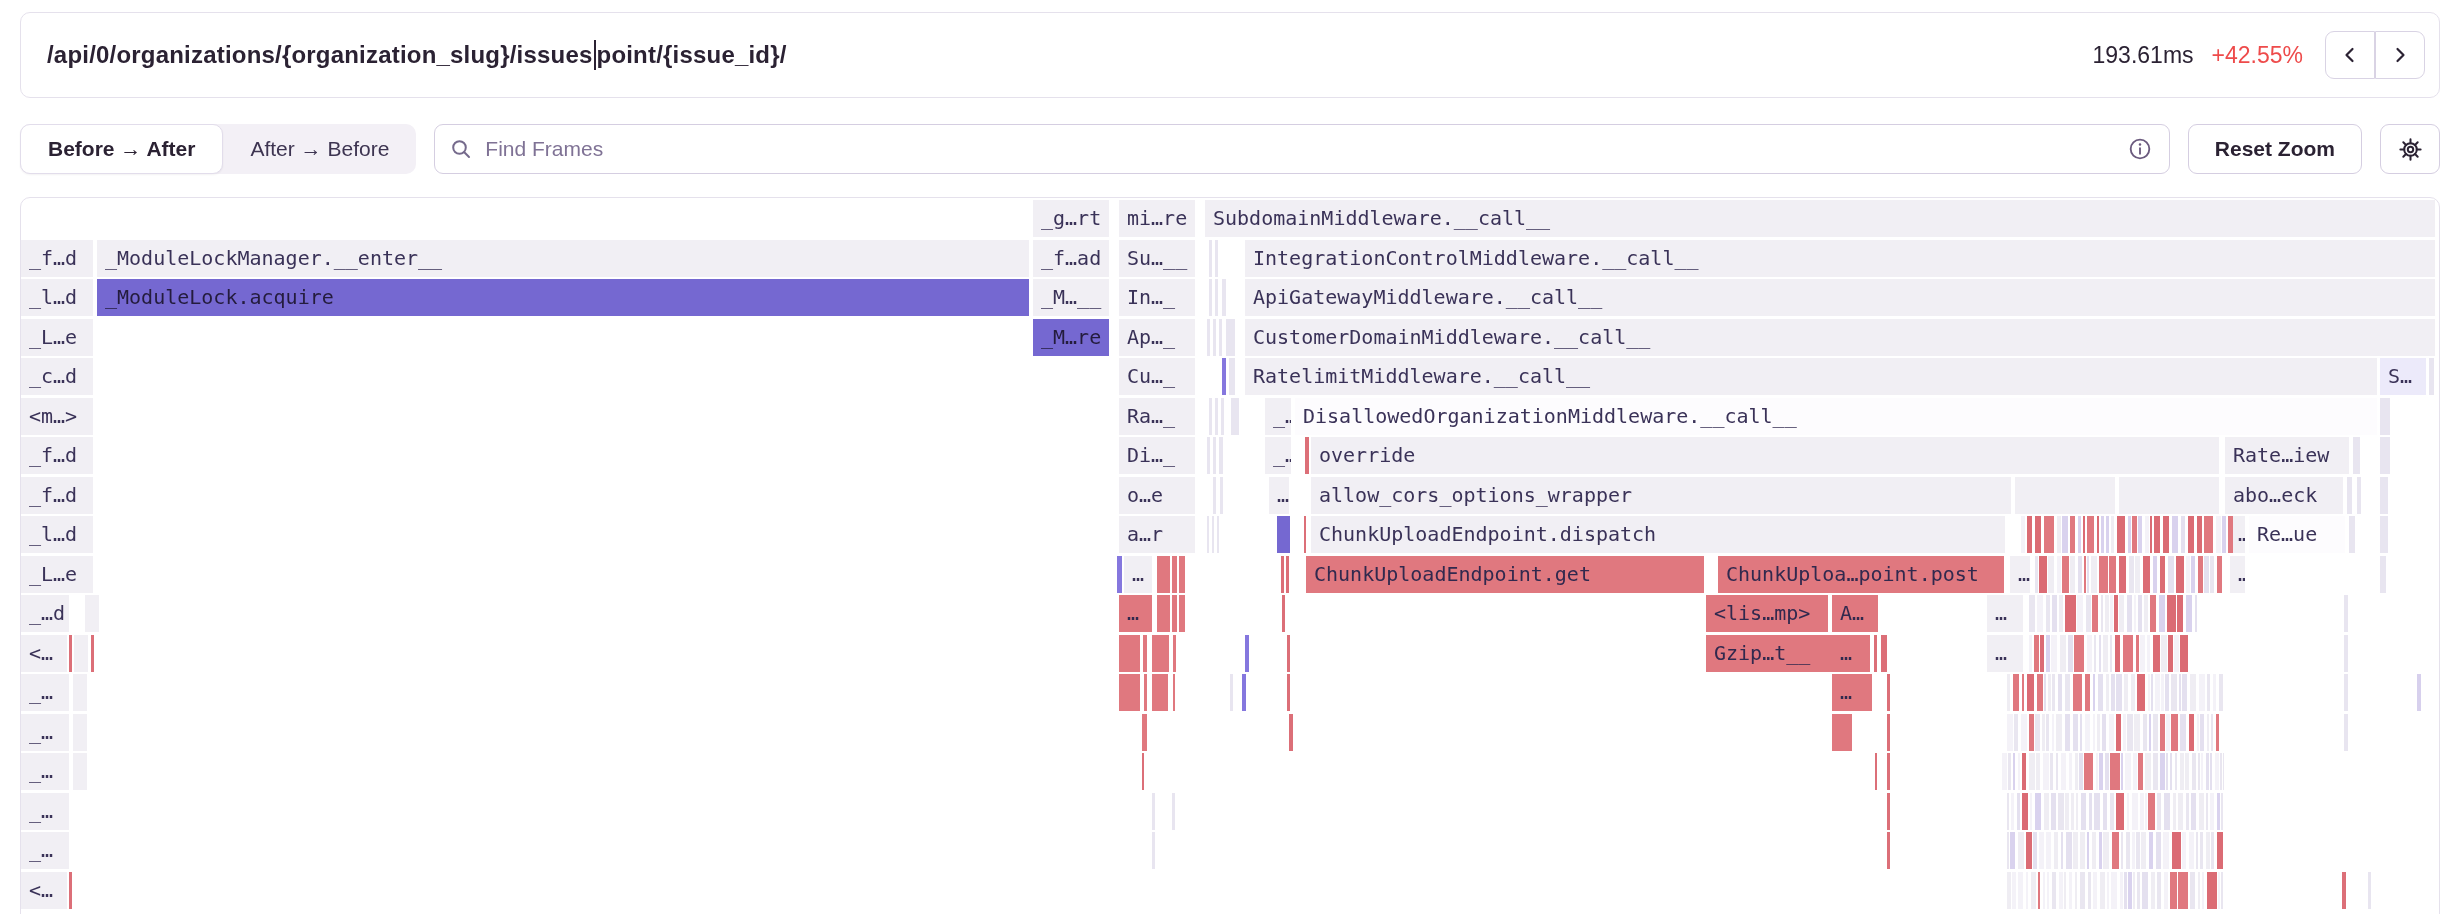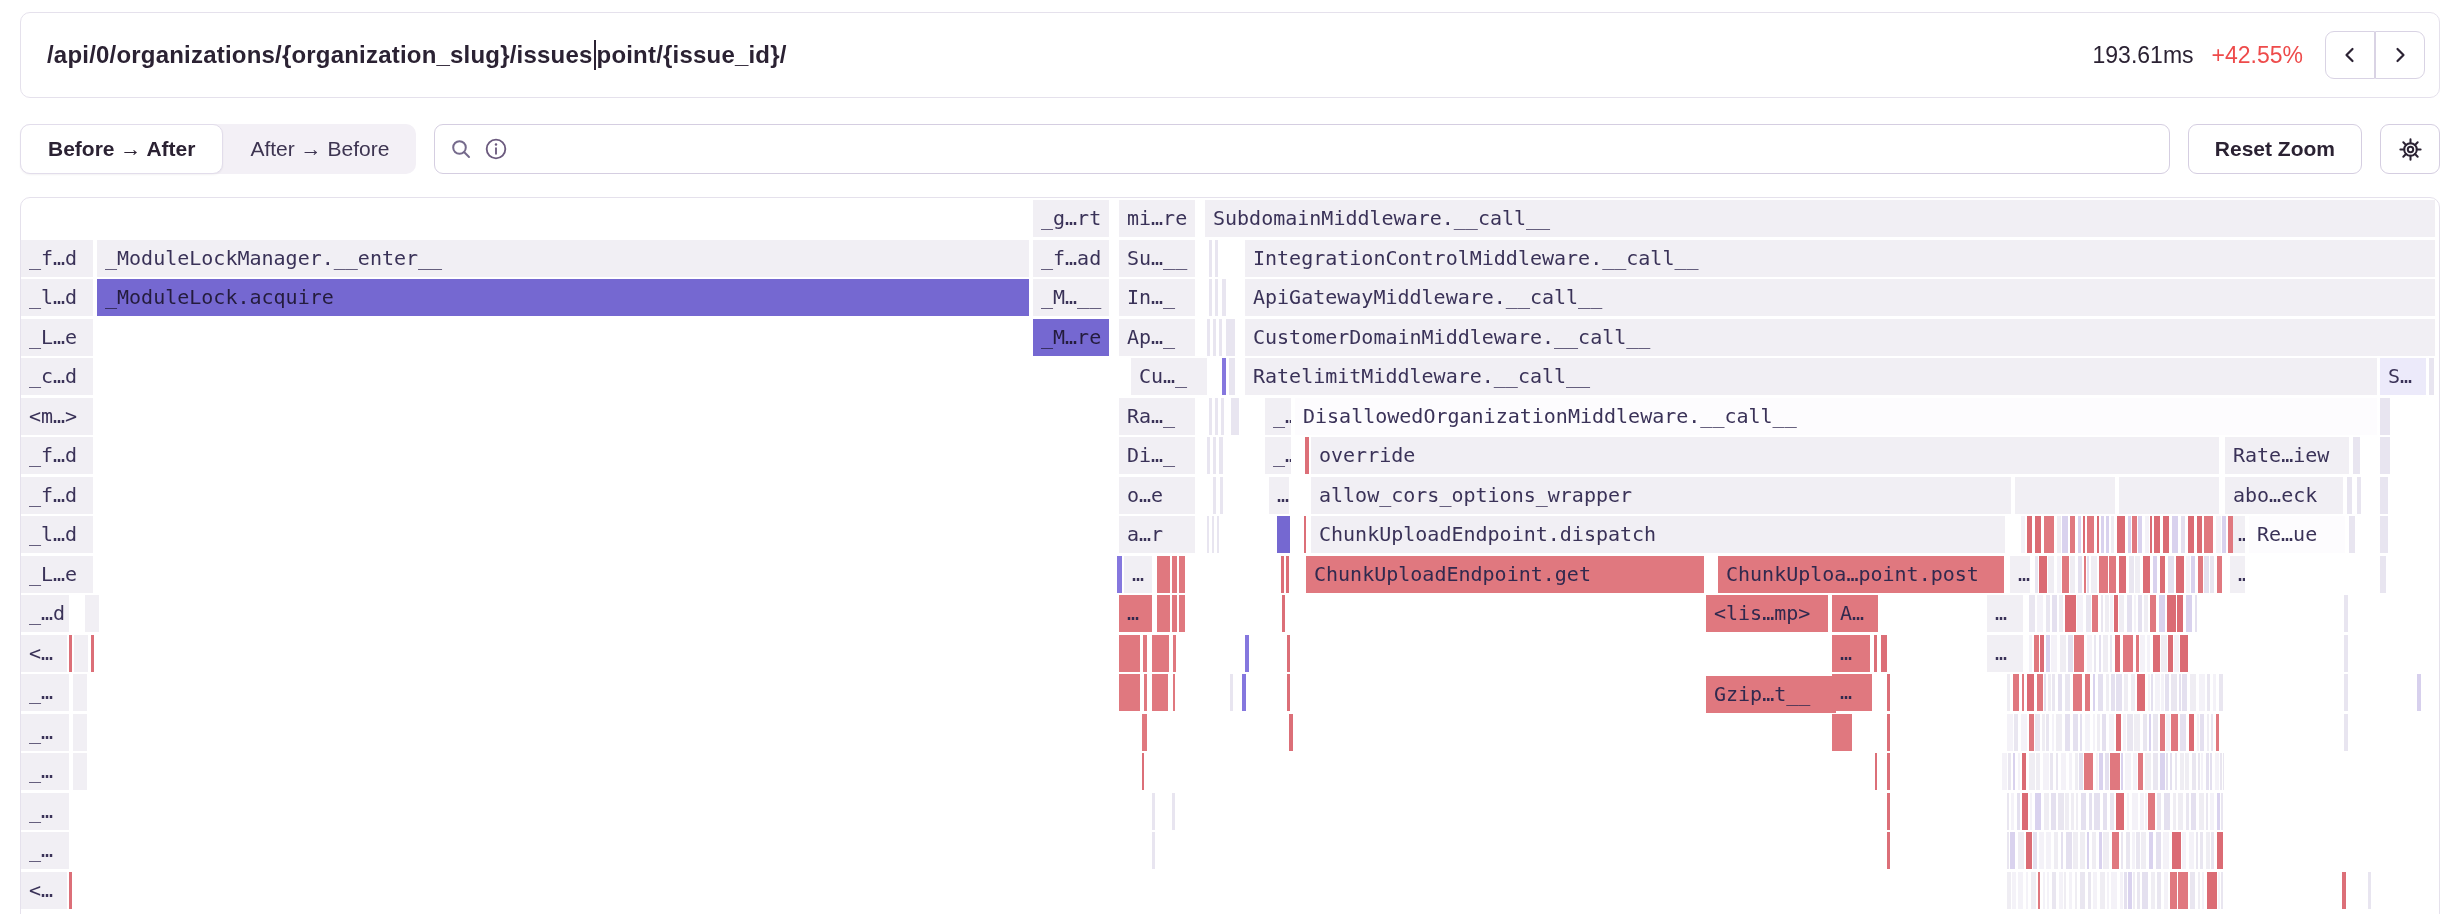--- a/index.html
+++ b/index.html
@@ -79,20 +79,21 @@
     <div class="seg active">Before → After</div>
     <div class="seg">After → Before</div>
   </div>
   <div class="search">
     <span>
       <svg width="24" height="24" viewBox="0 0 24 24" fill="none" stroke="#756a8c" stroke-width="2" stroke-linecap="round">
           <circle cx="10.5" cy="10.5" r="6.3"></circle>
           <line x1="15.3" y1="15.3" x2="20" y2="20"></line>
         </svg>
     </span>
+    <input type="text" placeholder="Find Frames" style="">
     <span>
       <svg width="26" height="26" viewBox="0 0 24 24" fill="none" stroke="#6b5a7e" stroke-width="1.7" stroke-linecap="round">
           <circle cx="12" cy="12" r="8.6"></circle>
           <line x1="12" y1="11.2" x2="12" y2="16.4"></line>
           <circle cx="12" cy="7.9" r="1.15" fill="#6b5a7e" stroke="none"></circle>
         </svg>
     </span>
   </div>
   <div class="btn reset">Reset Zoom</div>
   <div class="btn gearbtn">
@@ -128,21 +129,21 @@
       <div class="frame c-g" style="left: 1224px; top: 81px; width: 1190px; height: 37px;">ApiGatewayMiddleware.__call__</div>
       <div class="frame c-g" style="left: 0px; top: 120.5px; width: 72px; height: 37px;">_L…e</div>
       <div class="frame c-p" style="left: 1012px; top: 120.5px; width: 76px; height: 37px;">_M…re</div>
       <div class="frame c-g" style="left: 1098px; top: 120.5px; width: 76px; height: 37px;">Ap…_</div>
       <div class="frame c-gs nolab" style="left: 1186px; top: 120.5px; width: 3px; height: 37px;"></div>
       <div class="frame c-gs nolab" style="left: 1192px; top: 120.5px; width: 3px; height: 37px;"></div>
       <div class="frame c-gs nolab" style="left: 1198px; top: 120.5px; width: 3px; height: 37px;"></div>
       <div class="frame c-gs nolab" style="left: 1205px; top: 120.5px; width: 9px; height: 37px;"></div>
       <div class="frame c-g" style="left: 1224px; top: 120.5px; width: 1190px; height: 37px;">CustomerDomainMiddleware.__call__</div>
       <div class="frame c-g" style="left: 0px; top: 160px; width: 72px; height: 37px;">_c…d</div>
-      <div class="frame c-g" style="left: 1098px; top: 160px; width: 76px; height: 37px; margin-left: 12px;">Cu…_</div>
+      <div class="frame c-g" style="left: 1098px; top: 160px; width: 76px; height: 37px;">Cu…_</div>
       <div class="frame c-ps nolab" style="left: 1201px; top: 160px; width: 4px; height: 37px;"></div>
       <div class="frame c-gs nolab" style="left: 1208px; top: 160px; width: 6px; height: 37px;"></div>
       <div class="frame c-g" style="left: 1224px; top: 160px; width: 1132px; height: 37px;">RatelimitMiddleware.__call__</div>
       <div class="frame c-l" style="left: 2359px; top: 160px; width: 46px; height: 37px;">S…</div>
       <div class="frame c-gs nolab" style="left: 2408px; top: 160px; width: 5px; height: 37px;"></div>
       <div class="frame c-g" style="left: 0px; top: 199.5px; width: 72px; height: 37px;">&lt;m…&gt;</div>
       <div class="frame c-g" style="left: 1098px; top: 199.5px; width: 76px; height: 37px;">Ra…_</div>
       <div class="frame c-gs nolab" style="left: 1188px; top: 199.5px; width: 3px; height: 37px;"></div>
       <div class="frame c-gs nolab" style="left: 1194px; top: 199.5px; width: 3px; height: 37px;"></div>
       <div class="frame c-gs nolab" style="left: 1200px; top: 199.5px; width: 3px; height: 37px;"></div>
@@ -212,21 +213,21 @@
       <div class="frame c-g" style="left: 0px; top: 436.5px; width: 46px; height: 37px;">&lt;…</div>
       <div class="frame c-rs nolab" style="left: 48px; top: 436.5px; width: 3px; height: 37px;"></div>
       <div class="frame c-g nolab" style="left: 53px; top: 436.5px; width: 14px; height: 37px;"></div>
       <div class="frame c-rs nolab" style="left: 70px; top: 436.5px; width: 3px; height: 37px;"></div>
       <div class="frame c-r nolab" style="left: 1098px; top: 436.5px; width: 21px; height: 37px;"></div>
       <div class="frame c-r nolab" style="left: 1122px; top: 436.5px; width: 4px; height: 37px;"></div>
       <div class="frame c-r nolab" style="left: 1131px; top: 436.5px; width: 17px; height: 37px;"></div>
       <div class="frame c-r nolab" style="left: 1152px; top: 436.5px; width: 3px; height: 37px;"></div>
       <div class="frame c-ps nolab" style="left: 1224px; top: 436.5px; width: 4px; height: 37px;"></div>
       <div class="frame c-rs nolab" style="left: 1266px; top: 436.5px; width: 3px; height: 37px;"></div>
-      <div class="frame c-r" style="left: 1685px; top: 436.5px; width: 130px; height: 37px; margin-top: 41px;">Gzip…t__</div>
+      <div class="frame c-r" style="left: 1685px; top: 436.5px; width: 130px; height: 37px;">Gzip…t__</div>
       <div class="frame c-r" style="left: 1811px; top: 436.5px; width: 38px; height: 37px;">…</div>
       <div class="frame c-rs nolab" style="left: 1853px; top: 436.5px; width: 3px; height: 37px;"></div>
       <div class="frame c-rs nolab" style="left: 1860px; top: 436.5px; width: 6px; height: 37px;"></div>
       <div class="frame c-g" style="left: 1966px; top: 436.5px; width: 36px; height: 37px;">…</div>
       <div class="frame c-gs nolab" style="left: 2323px; top: 436.5px; width: 4px; height: 37px;"></div>
       <div class="frame c-g" style="left: 0px; top: 476px; width: 48px; height: 37px;">_…</div>
       <div class="frame c-g nolab" style="left: 52px; top: 476px; width: 14px; height: 37px;"></div>
       <div class="frame c-r nolab" style="left: 1098px; top: 476px; width: 21px; height: 37px;"></div>
       <div class="frame c-r nolab" style="left: 1123px; top: 476px; width: 3px; height: 37px;"></div>
       <div class="frame c-r nolab" style="left: 1131px; top: 476px; width: 16px; height: 37px;"></div>

